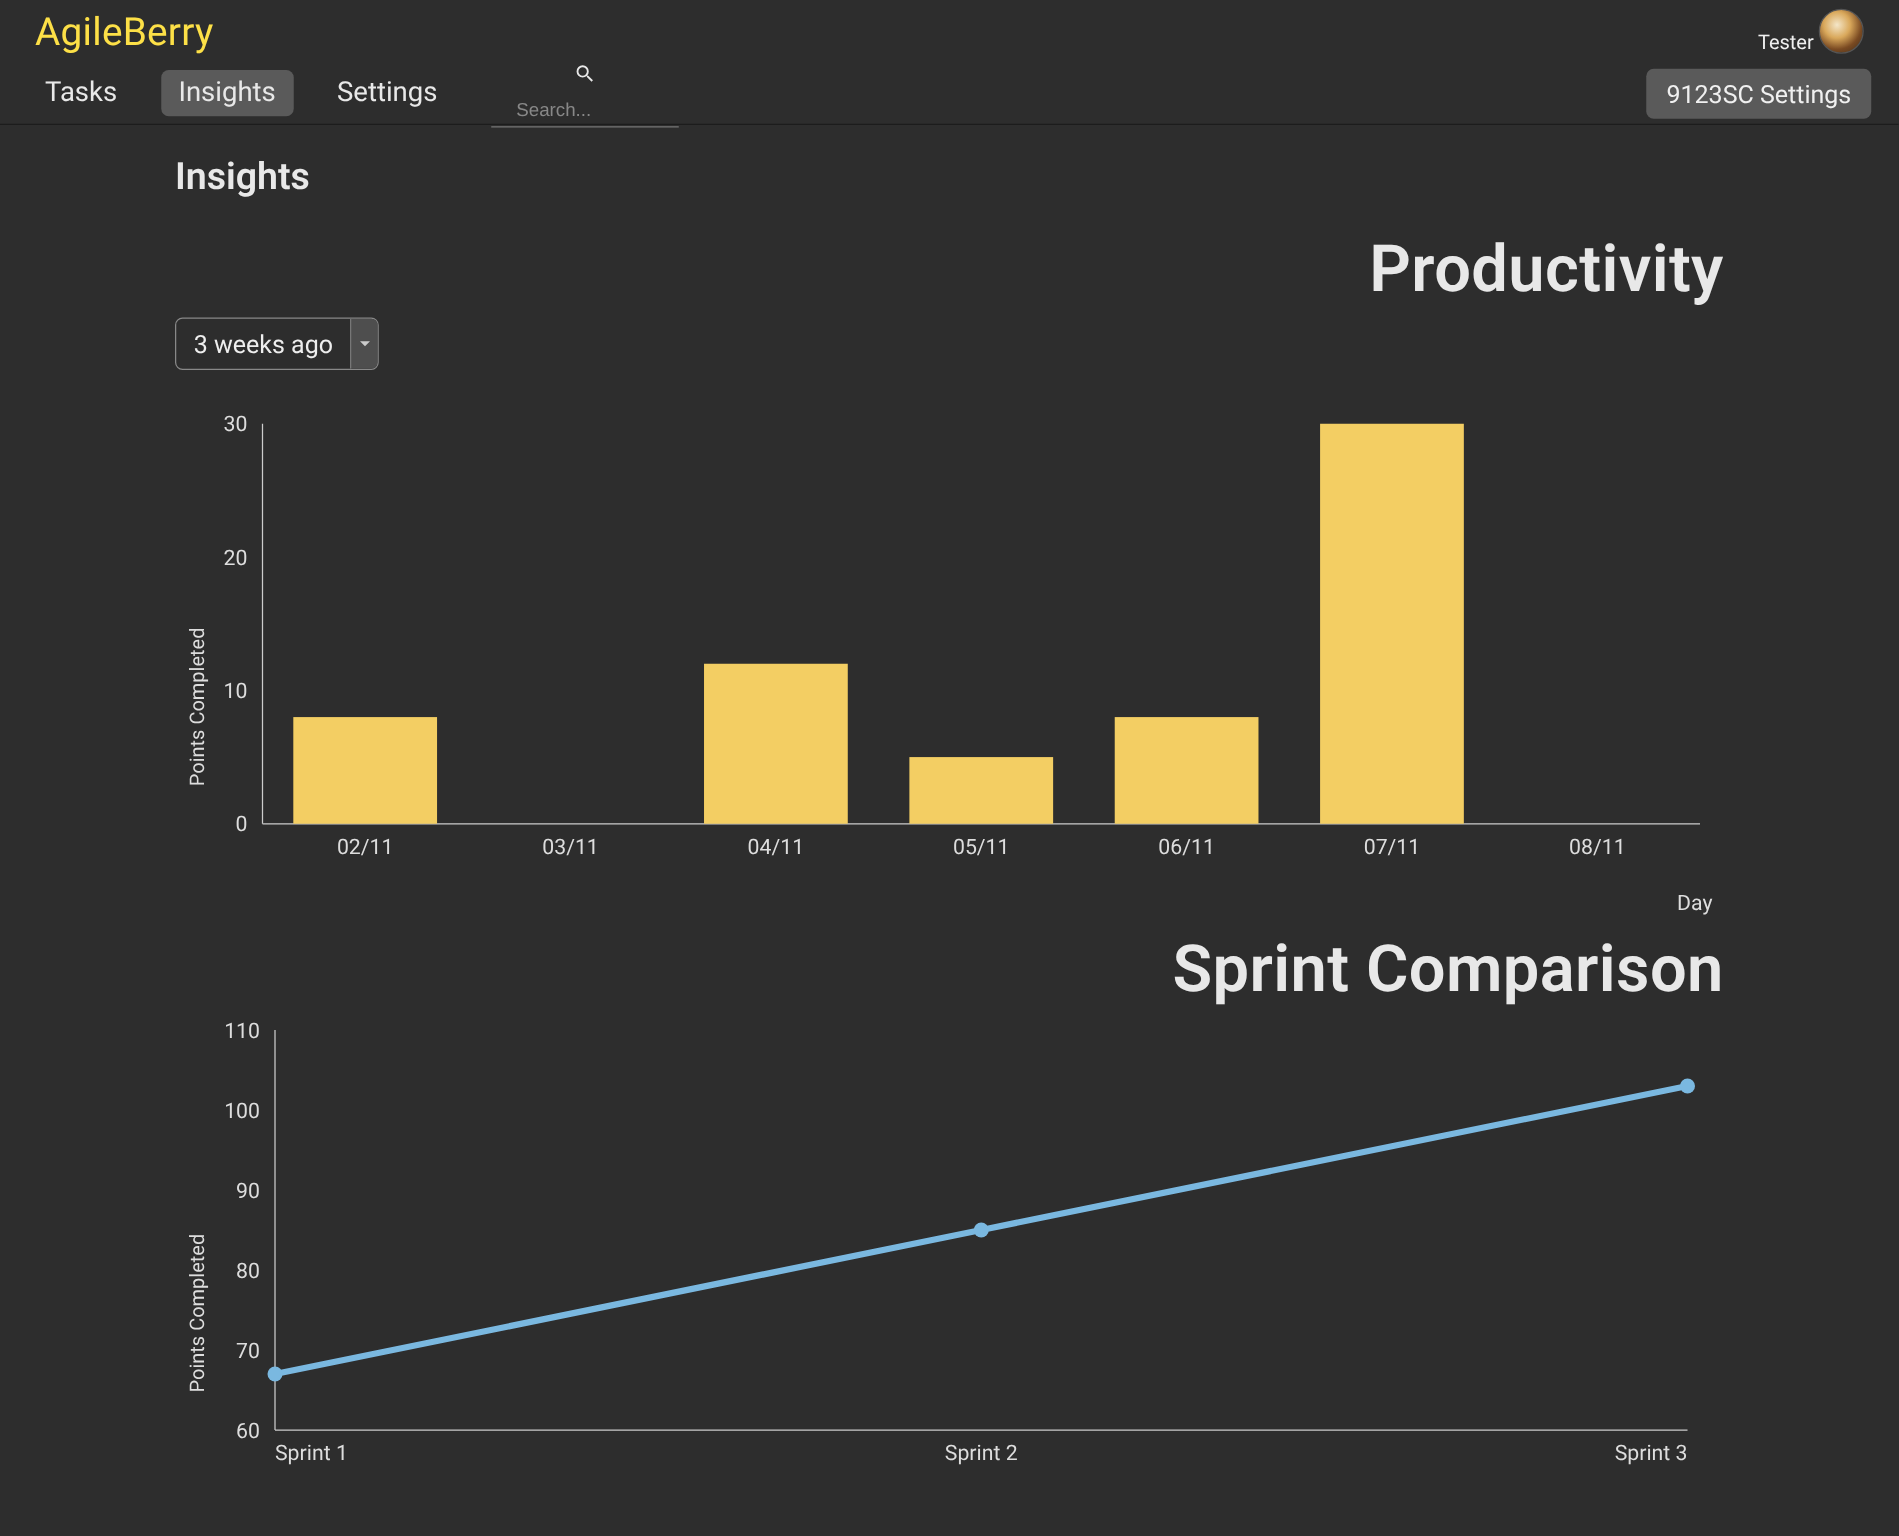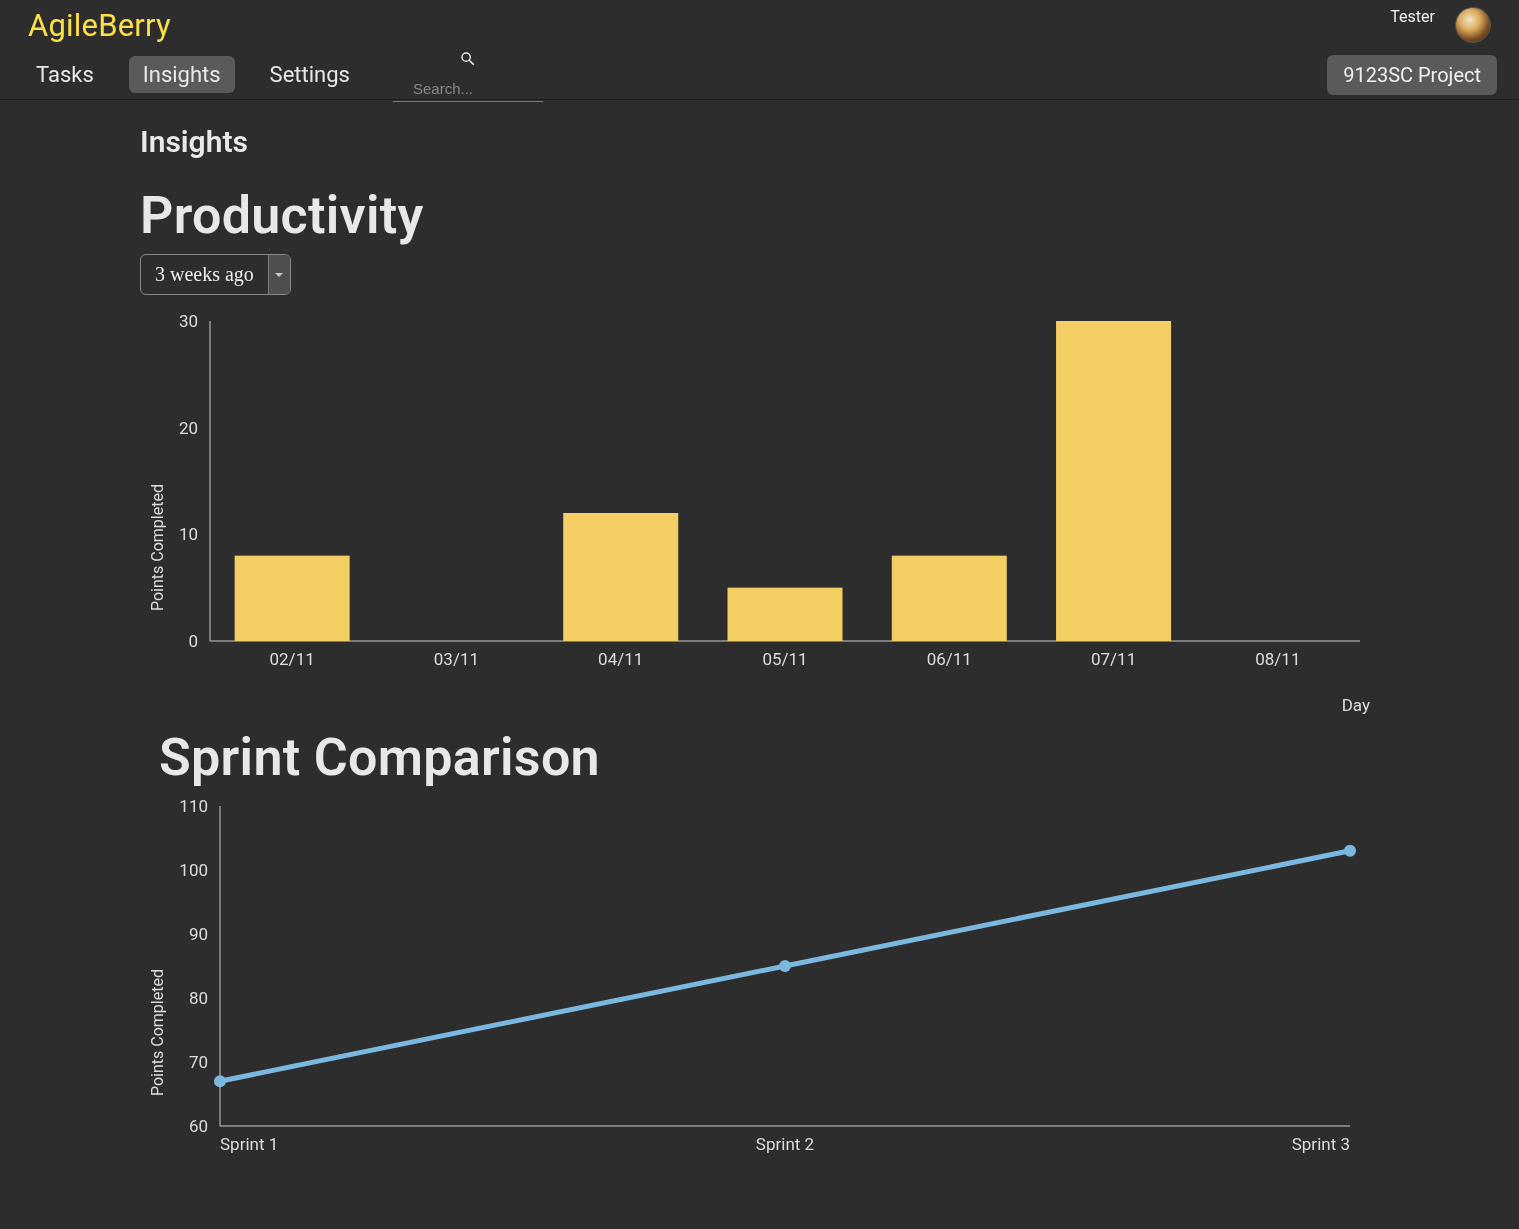--- a/index.html
+++ b/index.html
@@ -19,22 +19,22 @@
   }
   .brand {
     font-size: 31px;
     font-weight: 400;
     letter-spacing: 0.2px;
     color: #fde047;
   }
   .topbar-right {
     margin-left: auto;
     display: flex;
-    align-items: flex-start;
-    gap: 20px;
+    align-items: flex-end;
+    gap: 4px;
   }
   .username { font-size: 16px; color: #f0f0f0; }
   .avatar {
     width: 36px; height: 36px; border-radius: 50%;
     background: radial-gradient(circle at 40% 35%, #f4e6c8 0%, #d9a85b 35%, #7a4a22 65%, #3a2a18 100%);
     border: 1px solid #555;
   }
   .navbar {
     display: flex;
     align-items: center;
@@ -71,25 +71,25 @@
     border-radius: 6px;
     padding: 8px 16px;
     font-size: 20px;
     color: #f0f0f0;
     cursor: pointer;
   }
   .content {
     padding: 24px 140px 0 140px;
   }
   .page-title { font-size: 30px; font-weight: 600; margin-bottom: 26px; }
-  .section-title { font-size: 52px; font-weight: 600; margin-bottom: 8px; letter-spacing: 0.3px;}
+  .section-title { font-size: 52px; font-weight: 600; margin-bottom: 8px; letter-spacing: 0.3px; text-align: right;}
   .select-wrap {
     display: inline-flex; align-items: stretch;
     border: 1px solid #888; border-radius: 6px;
-    overflow: hidden; margin-bottom: 16px; font-family: Liberation Serif, serif;
+    overflow: hidden; margin-bottom: 33px;
   }
   .select-text {
     padding: 8px 14px; font-size: 20px; color: #eee;
   }
   .select-arrow {
     width: 22px; display:flex; align-items:center; justify-content:center;
     background: #4e4e4e; border-left:1px solid #777;
   }
   .select-arrow svg { width:10px; height:10px; fill:#ccc; }
   .chart { position: relative; width: 1230px; margin-left: 0; }
@@ -125,21 +125,21 @@
   <div class="nav-item active">Insights</div>
   <div class="nav-item">Settings</div>
   <div class="search-wrap">
     <span>
       <svg viewBox="0 0 24 24">
           <path d="M15.5 14h-.79l-.28-.27A6.471 6.471 0 0016 9.5 6.5 6.5 0 109.5 16c1.61 0 3.09-.59 4.23-1.57l.27.28v.79l5 4.99L20.49 19l-4.99-5zM9.5 14A4.5 4.5 0 1114 9.5 4.5 4.5 0 019.5 14z"></path>
         </svg>
     </span>
     <input class="search-input" placeholder="Search..." style="">
   </div>
-  <div class="project-pill">9123SC Project</div>
+  <div class="project-pill">9123SC Settings</div>
 </div>
 
 <div class="content">
   <div class="page-title">Insights</div>
 
   <div class="section-title">Productivity</div>
   <div class="select-wrap">
     <div class="select-text">3 weeks ago</div>
     <div class="select-arrow">
       <svg viewBox="0 0 10 10">

